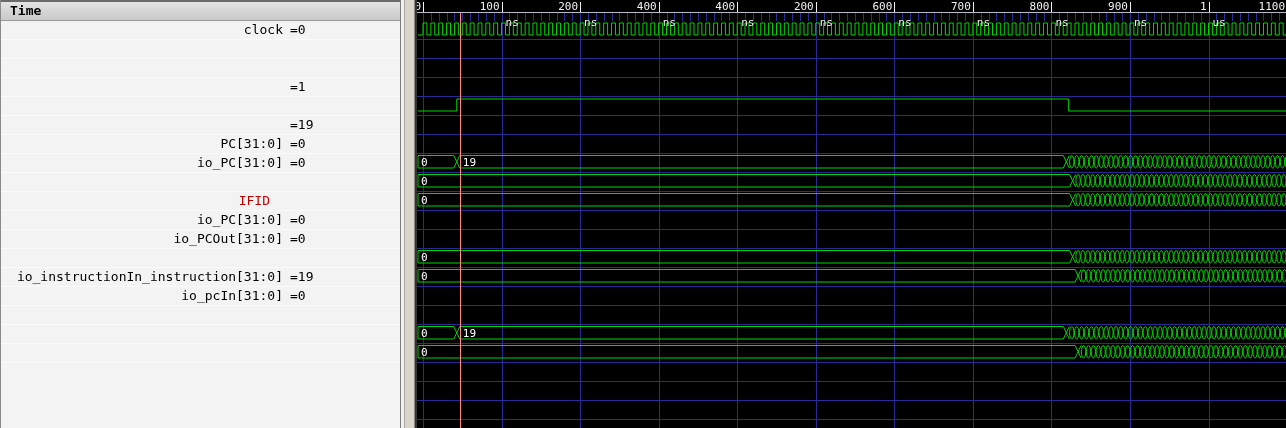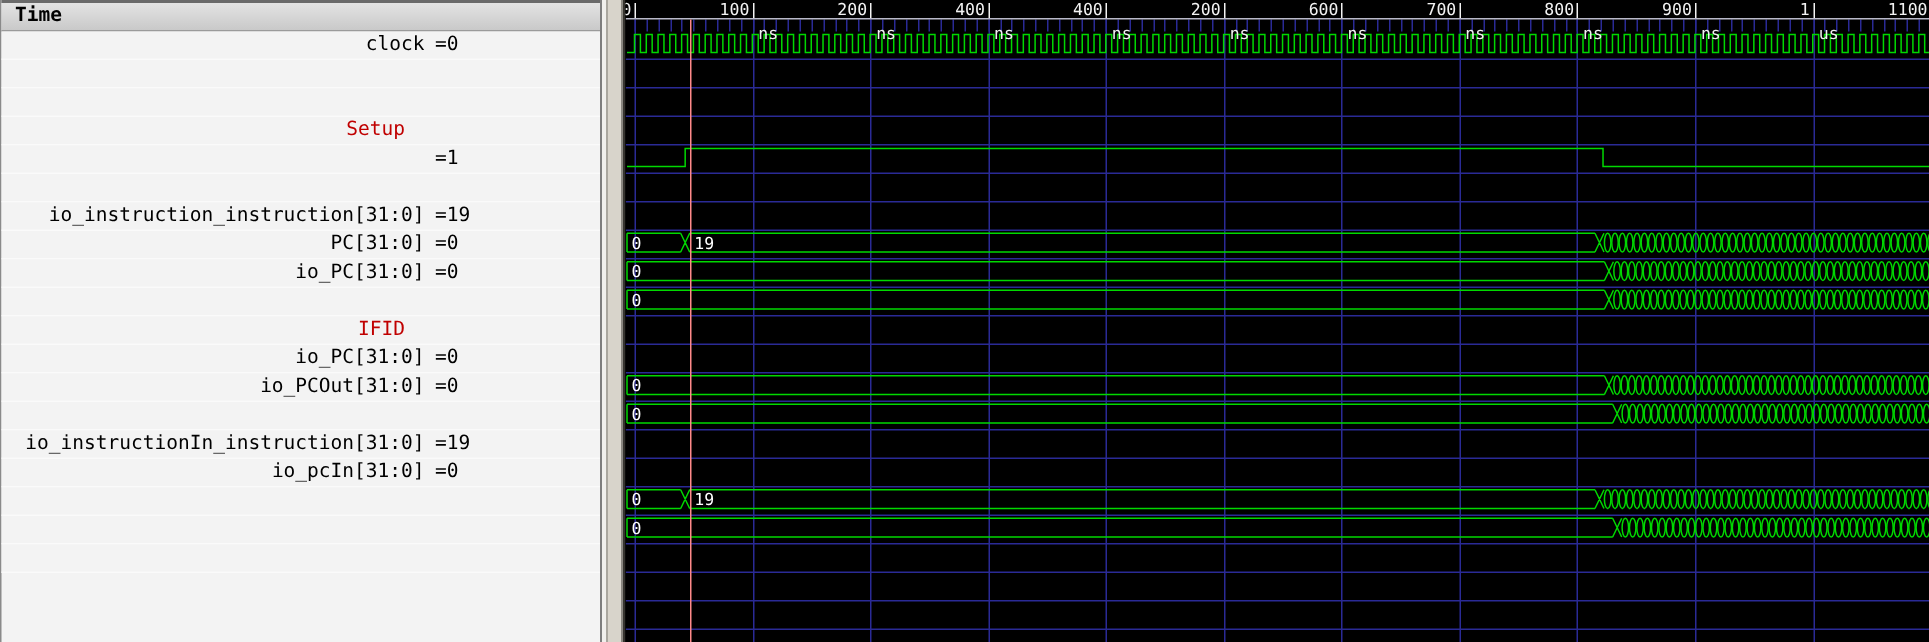--- a/index.html
+++ b/index.html
@@ -35,29 +35,25 @@
 <div id="app">
   <div id="signals">
     <div id="sighead">Time</div>
     <div id="rows">
         <div class="sigrow signal">
           <span class="nm">clock</span>
           <span class="val">=0</span>
         </div>
         <div class="sigrow blank"></div>
         <div class="sigrow blank"></div>
-        <div class="sigrow group">
-          <span class="nm">Setup</span>
-        </div>
         <div class="sigrow signal">
           <span class="val">=1</span>
         </div>
         <div class="sigrow blank"></div>
         <div class="sigrow signal">
-          <span class="nm">io_instruction_instruction[31:0]</span>
           <span class="val">=19</span>
         </div>
         <div class="sigrow signal">
           <span class="nm">PC[31:0]</span>
           <span class="val">=0</span>
         </div>
         <div class="sigrow signal">
           <span class="nm">io_PC[31:0]</span>
           <span class="val">=0</span>
         </div>

